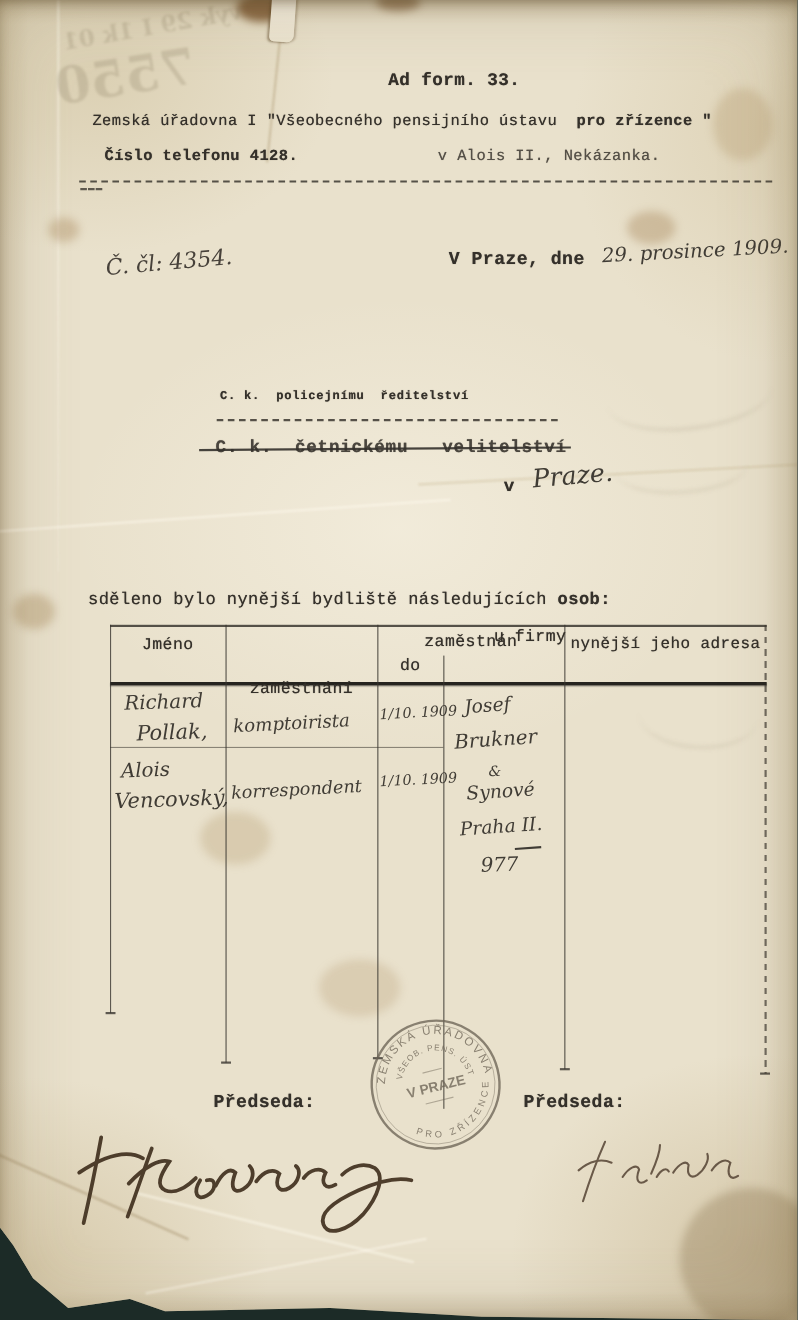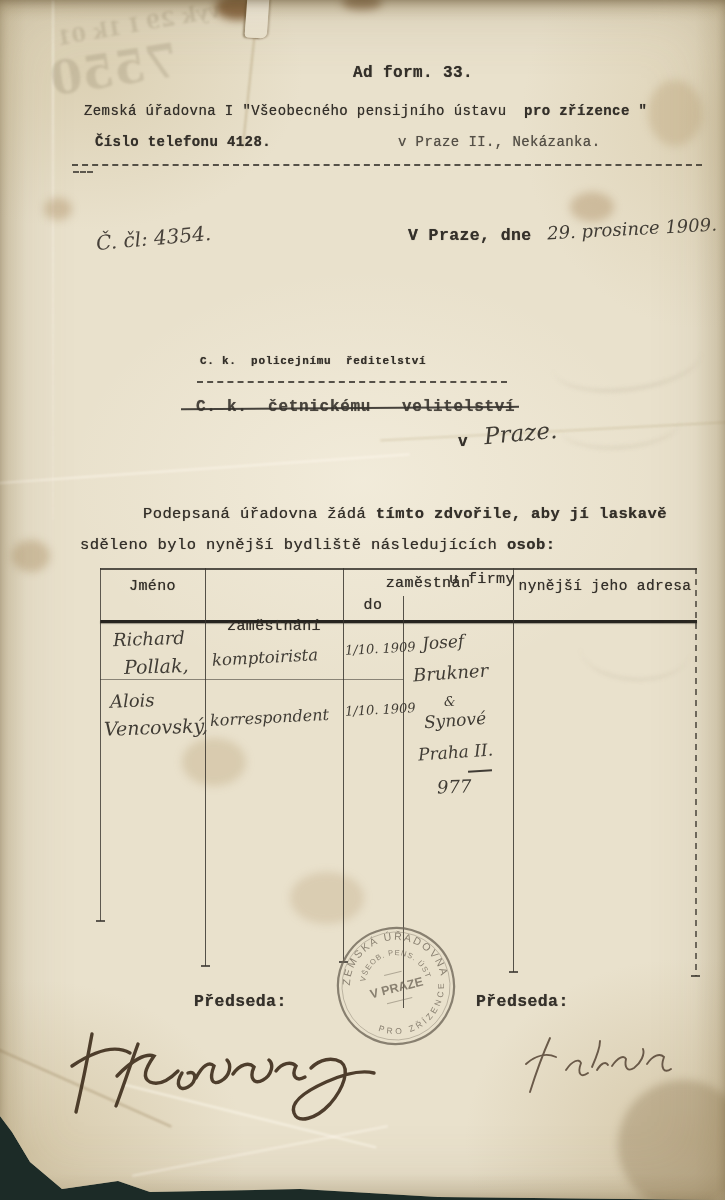--- a/index.html
+++ b/index.html
@@ -62,38 +62,35 @@
   <div class="bleed" style="left:8px;top:46px;width:170px;font-size:46px;transform:scaleX(-1) rotate(9deg);">7550</div>
   <div class="crease" style="left:552px;top:330px;width:150px;height:58px;border-bottom:3px solid rgba(125,112,88,.16);border-radius:50%;transform:rotate(-7deg);filter:blur(2px);"></div>
   <div class="crease" style="left:560px;top:402px;width:120px;height:44px;border-bottom:3px solid rgba(125,112,88,.14);border-radius:50%;transform:rotate(-4deg);filter:blur(2px);"></div>
   <div class="crease" style="left:580px;top:618px;width:110px;height:60px;border-bottom:3px solid rgba(125,112,88,.13);border-radius:50%;transform:rotate(3deg);filter:blur(2px);"></div>
 
   <div class="abs type bold" style="left:353px;top:64px;font-size:16px;">Ad form. 33.</div>
   <div class="abs" style="left:84px;top:103px;font-size:14px;">
     <span class="type">Zemská úřadovna I "Všeobecného pensijního ústavu </span><span class="type bold"> pro zřízence "</span>
   </div>
   <div class="abs type bold" style="left:95px;top:134px;font-size:14px;">Číslo telefonu 4128.</div>
-  <div class="abs type" style="left:398px;top:134px;font-size:14px;opacity:.82;">v Praze II., Nekázanka.</div>
+  <div class="abs type" style="left:398px;top:134px;font-size:14px;opacity:.82;">v Alois II., Nekázanka.</div>
   <div class="abs" style="left:72px;top:164px;width:630px;border-top:2px dashed #3c3831;opacity:.85;"></div>
   <div class="abs" style="left:73px;top:171px;width:20px;border-top:2px dashed #3c3831;opacity:.8;"></div>
 
   <div class="abs hand" style="left:96px;top:226px;font-size:20px;transform:rotate(-5deg);color:#47413a;">Č. čl: 4354.</div>
   <div class="abs type bold" style="left:408px;top:226px;font-size:16.5px;text-align:center;">V Praze, dne</div>
   <div class="abs hand" style="left:547px;top:218px;font-size:18px;transform:rotate(-3deg);">29. prosince 1909.</div>
 
   <div class="abs type bold" style="left:200px;top:355px;font-size:11px;letter-spacing:.7px;">C. k.  policejnímu  ředitelství</div>
   <div class="abs" style="left:197px;top:381px;width:310px;border-top:2px dashed #3c3831;opacity:.85;"></div>
   <div class="abs type bold" style="left:196px;top:398px;font-size:16px;letter-spacing:.7px;opacity:.88;">C. k.  četnickému   velitelství</div>
   <div class="abs" style="left:181px;top:407px;width:338px;height:2.4px;background:#33302b;transform:rotate(-.4deg);opacity:.9;"></div>
   <div class="abs type bold" style="left:458px;top:433px;font-size:16px;">v</div>
   <div class="abs hand" style="left:484px;top:420px;font-size:23px;transform:rotate(-5deg);">Praze.</div>
 
-  <div class="abs" style="left:143px;top:505px;font-size:15.5px;">
-    <span class="type">Podepsaná úřadovna žádá </span><span class="type bold">tímto zdvořile, aby jí laskavě</span>
-  </div>
   <div class="abs" style="left:80px;top:536px;font-size:15.5px;">
     <span class="type">sděleno bylo nynější bydliště následujících </span><span class="type bold">osob:</span>
   </div>
 
   <div class="tline" style="left:100px;top:568px;width:597px;height:1.5px;opacity:.85;"></div>
   <div class="tline" style="left:100px;top:620px;width:597px;height:3px;background:#26241f;box-shadow:0 1px 1px rgba(38,36,31,.4);"></div>
   <div class="tline" style="left:100px;top:679px;width:303px;height:1.2px;opacity:.55;"></div>
 
   <div class="tline" style="left:100px;top:568px;width:1.4px;height:353px;opacity:.8;"></div>
   <div class="tline" style="left:205px;top:568px;width:1.4px;height:398px;opacity:.85;"></div>

